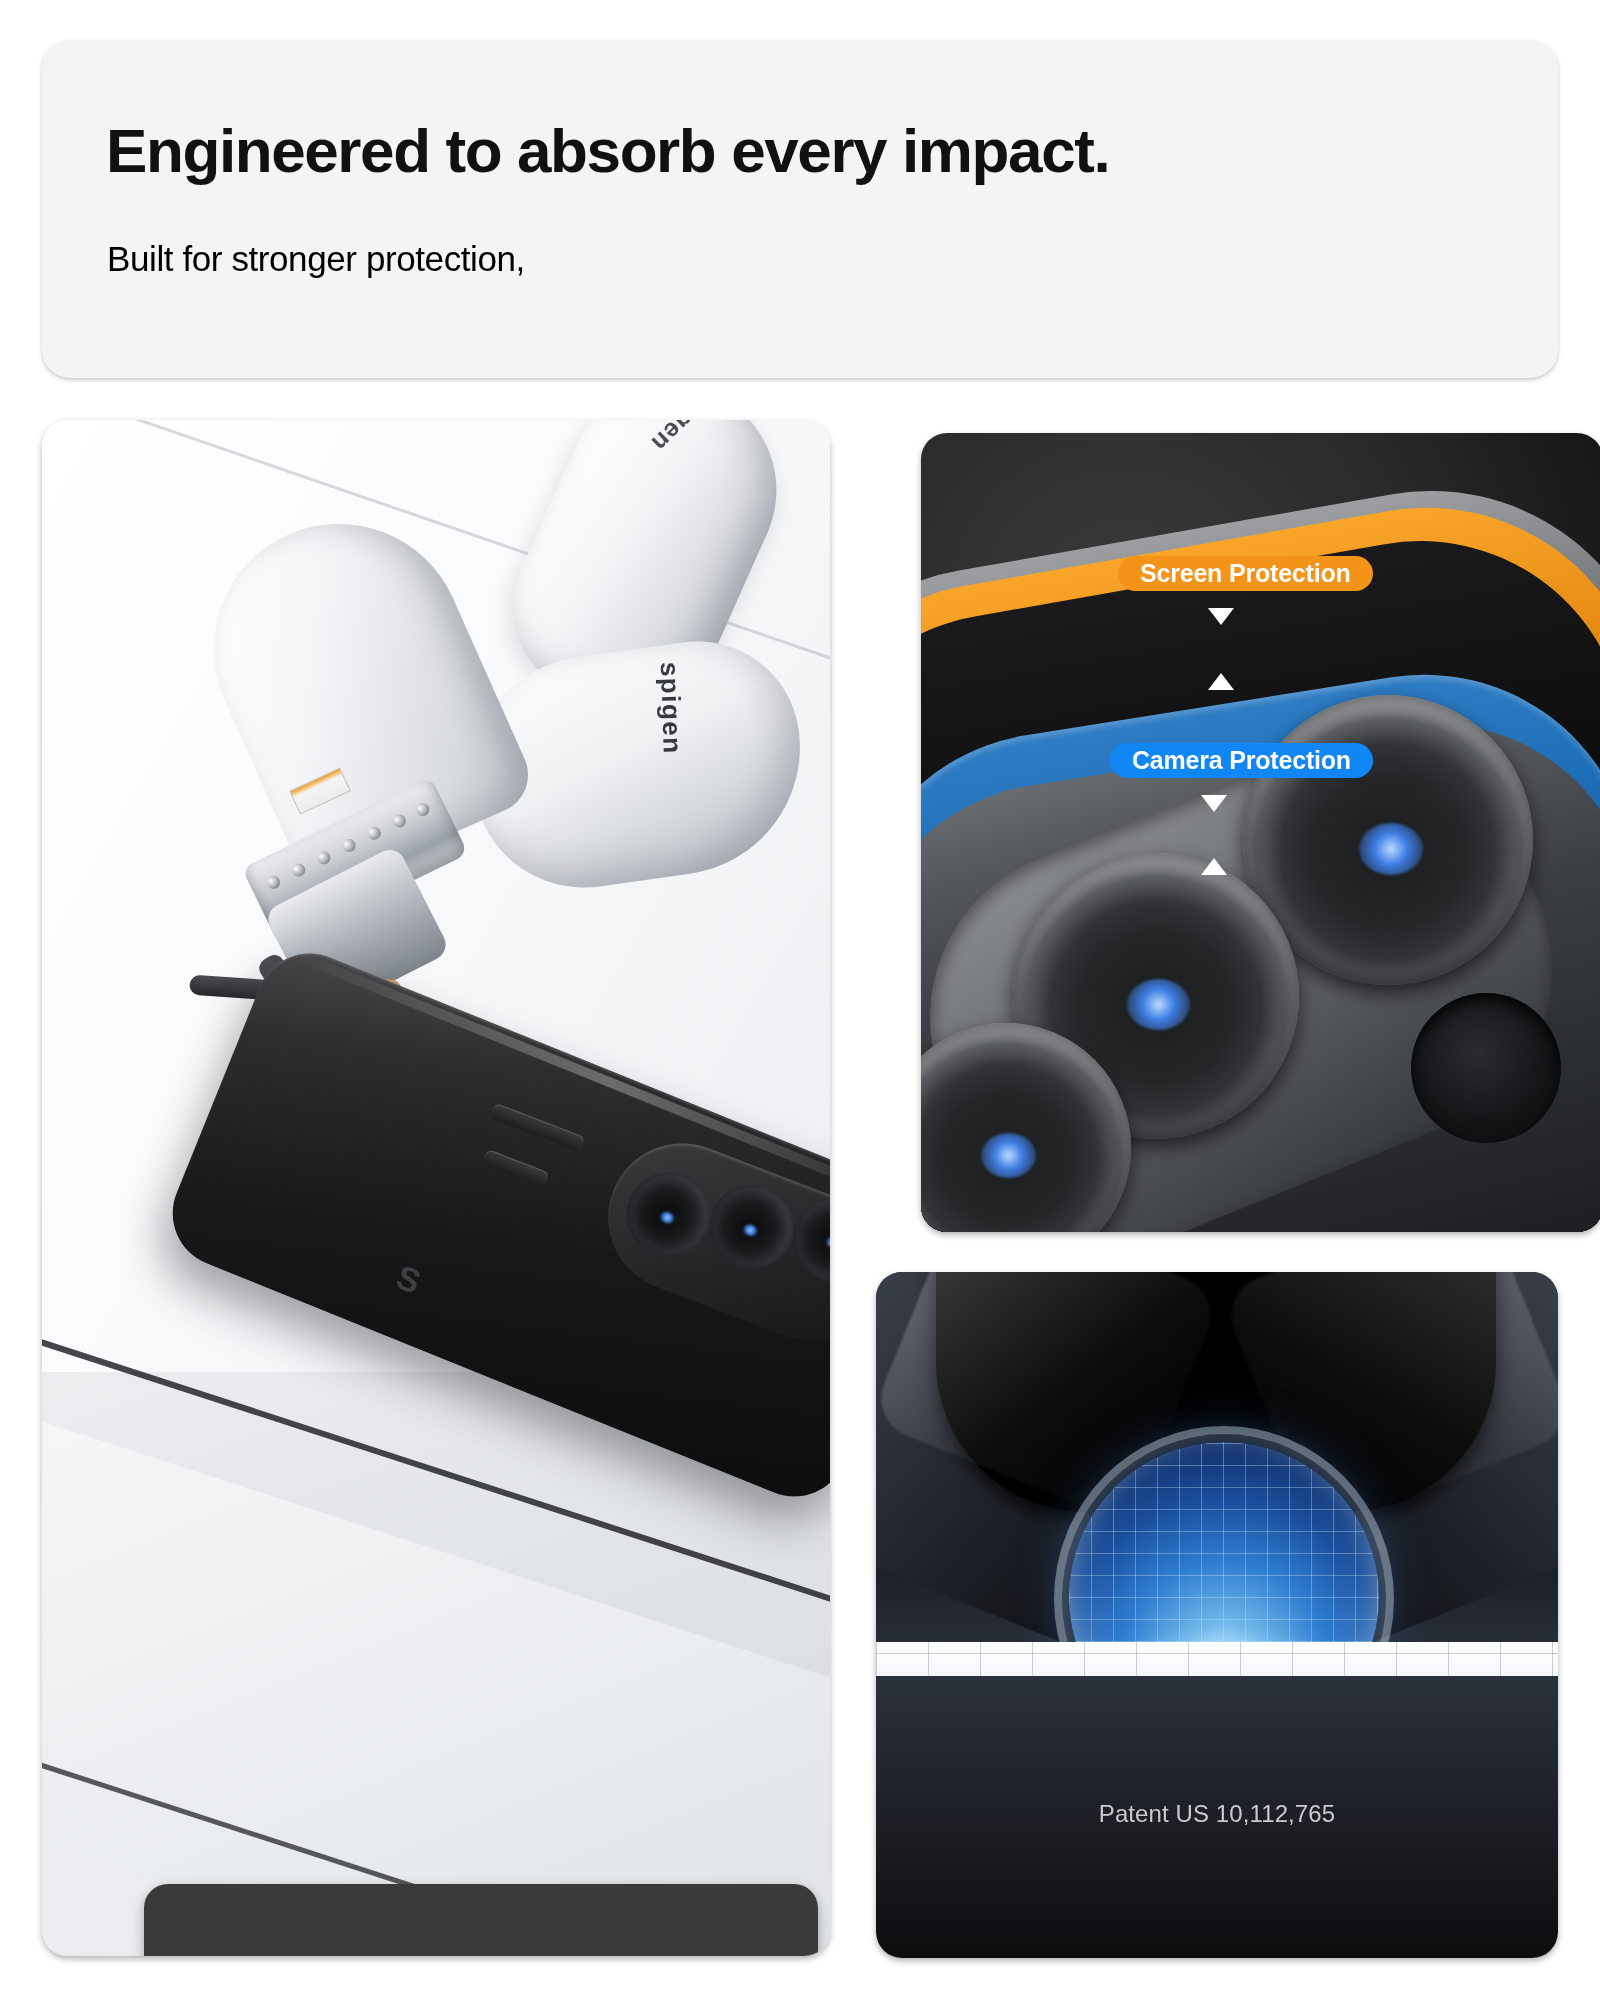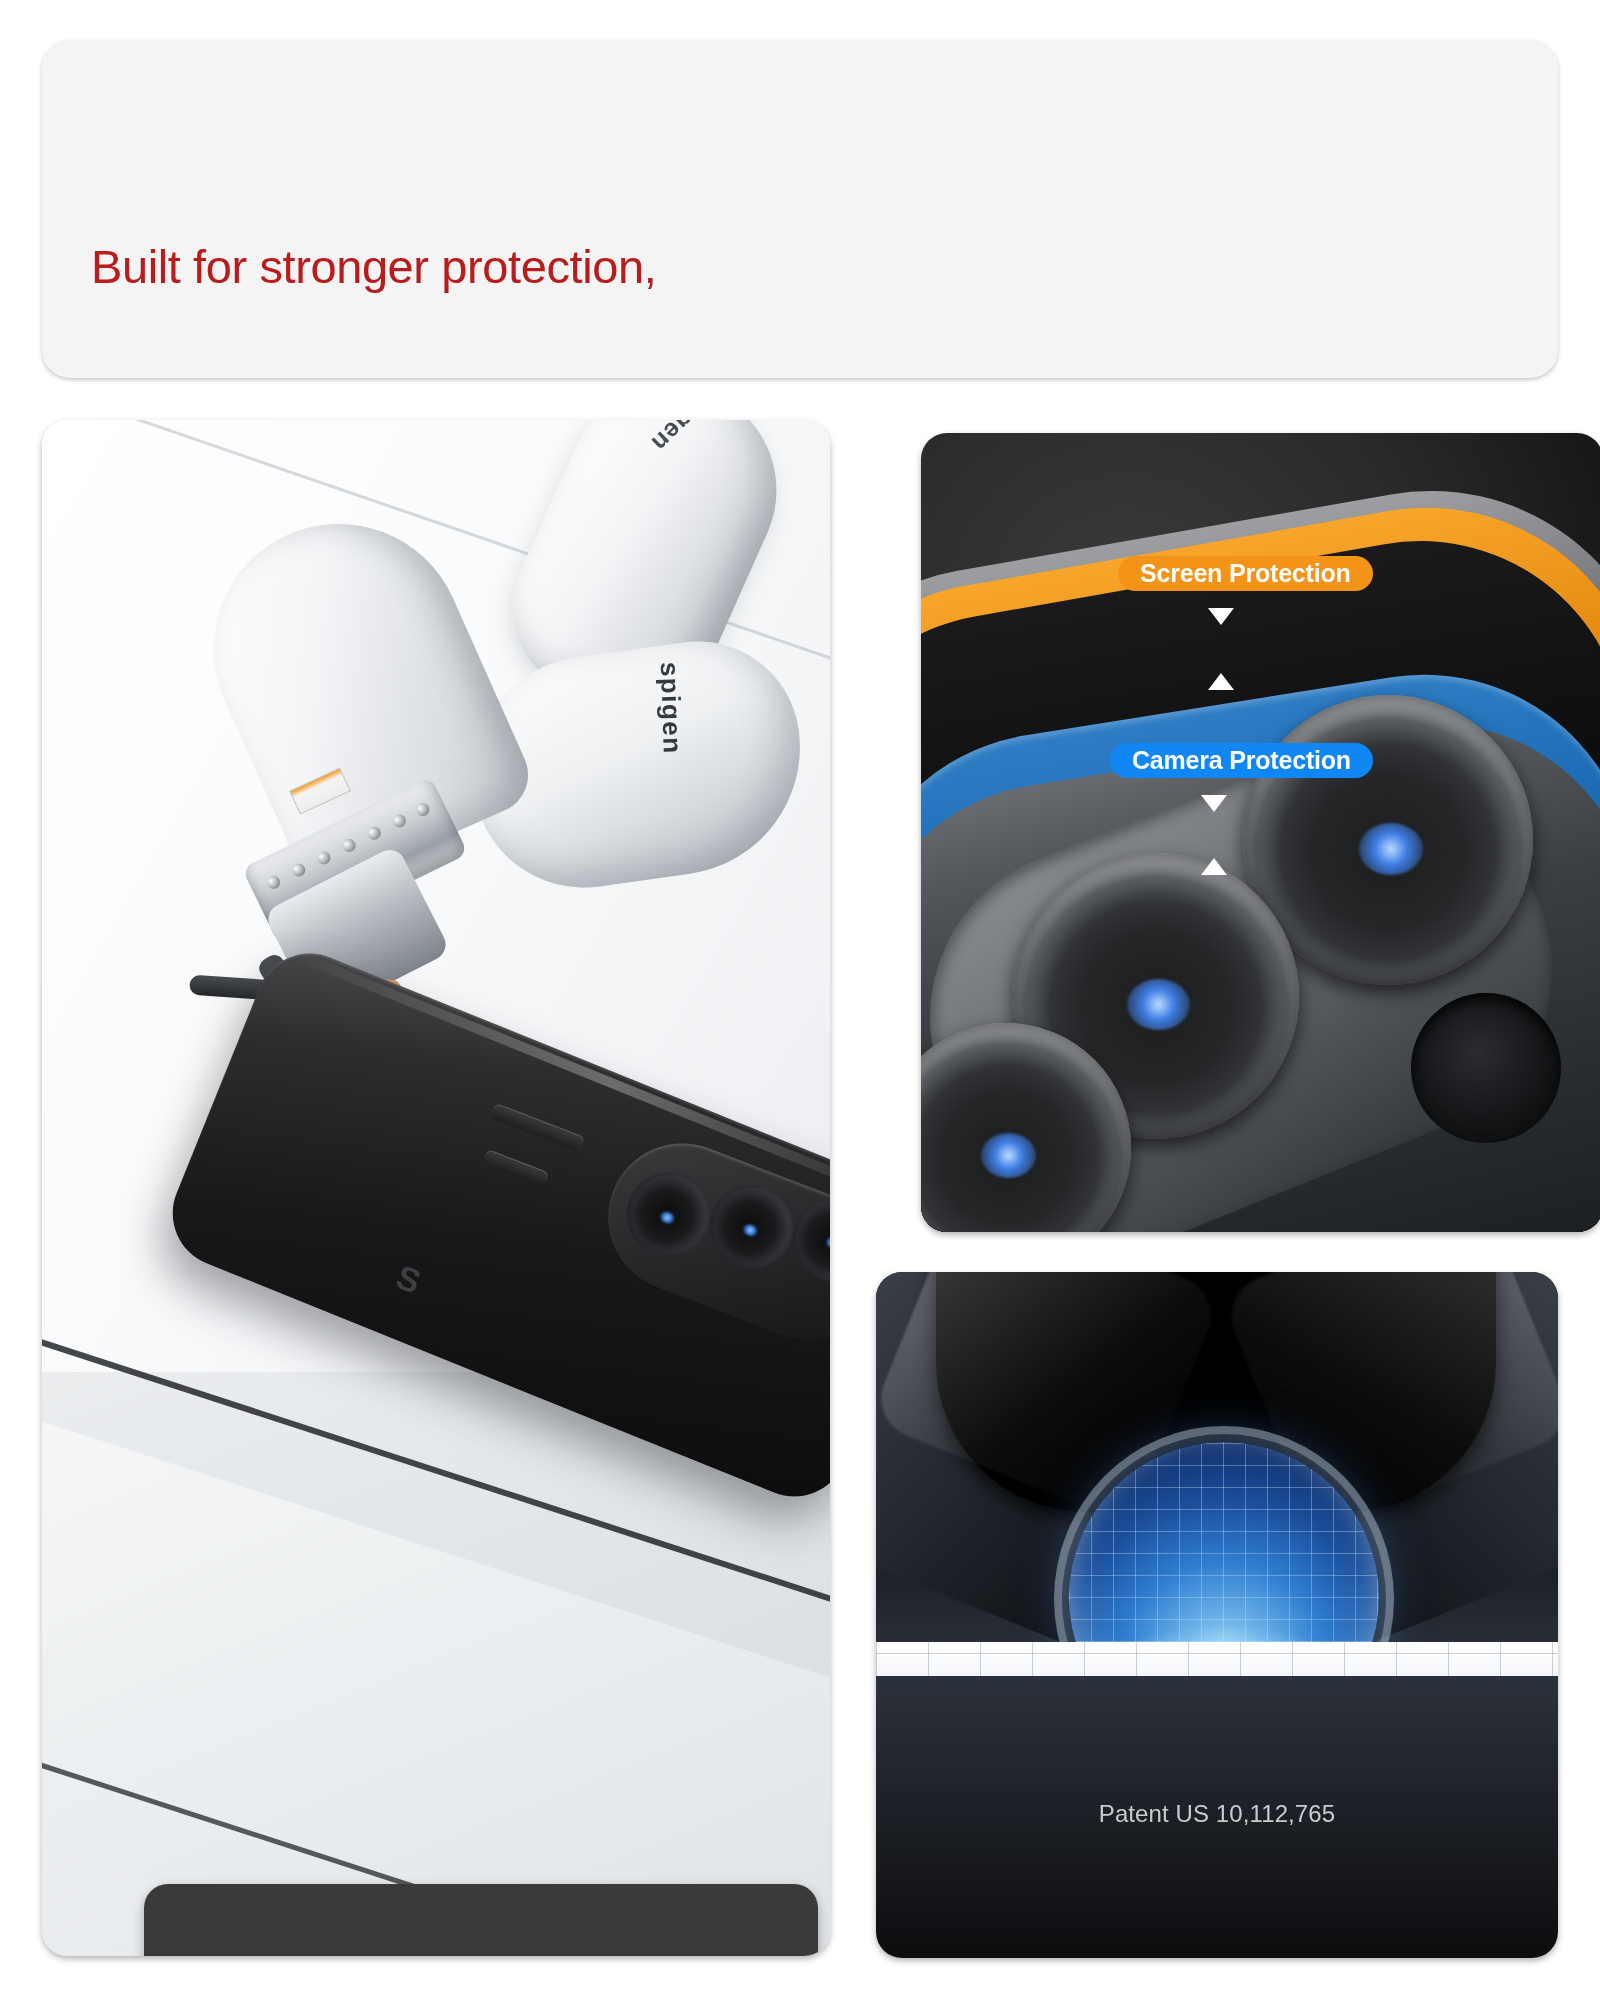--- a/index.html
+++ b/index.html
@@ -40,25 +40,25 @@
     font-size: 62px;
     font-weight: 700;
     letter-spacing: -1.4px;
     color: #111111;
     line-height: 1.05;
     white-space: nowrap;
   }
 
   .header-sub {
     position: absolute;
-    left: 49px;
+    left: 65px;
     top: 196px;
-    font-size: 47px;
+    font-size: 35px;
     font-weight: 500;
-    color: #b91c1c;
+    color: #000000;
     line-height: 1.32;
     letter-spacing: -0.4px;
   }
   .header-sub span { display: block; }
 
   
   .panel {
     position: absolute;
     border-radius: 26px;
     overflow: hidden;
@@ -542,20 +542,21 @@
     color: #c9cbce;
     letter-spacing: 0.1px;
   }
 </style>
 </head>
 <body>
 
 <div class="page">
 
   <section class="header-card">
+    <h1 class="header-title">Engineered to absorb every impact.</h1>
     <p class="header-sub">
       <span>Built for stronger protection,</span>
     </p>
   </section>
 
   <section class="panel panel-robot">
 
     <div class="wall-grad"></div>
     <div class="wall-line"></div>
 

